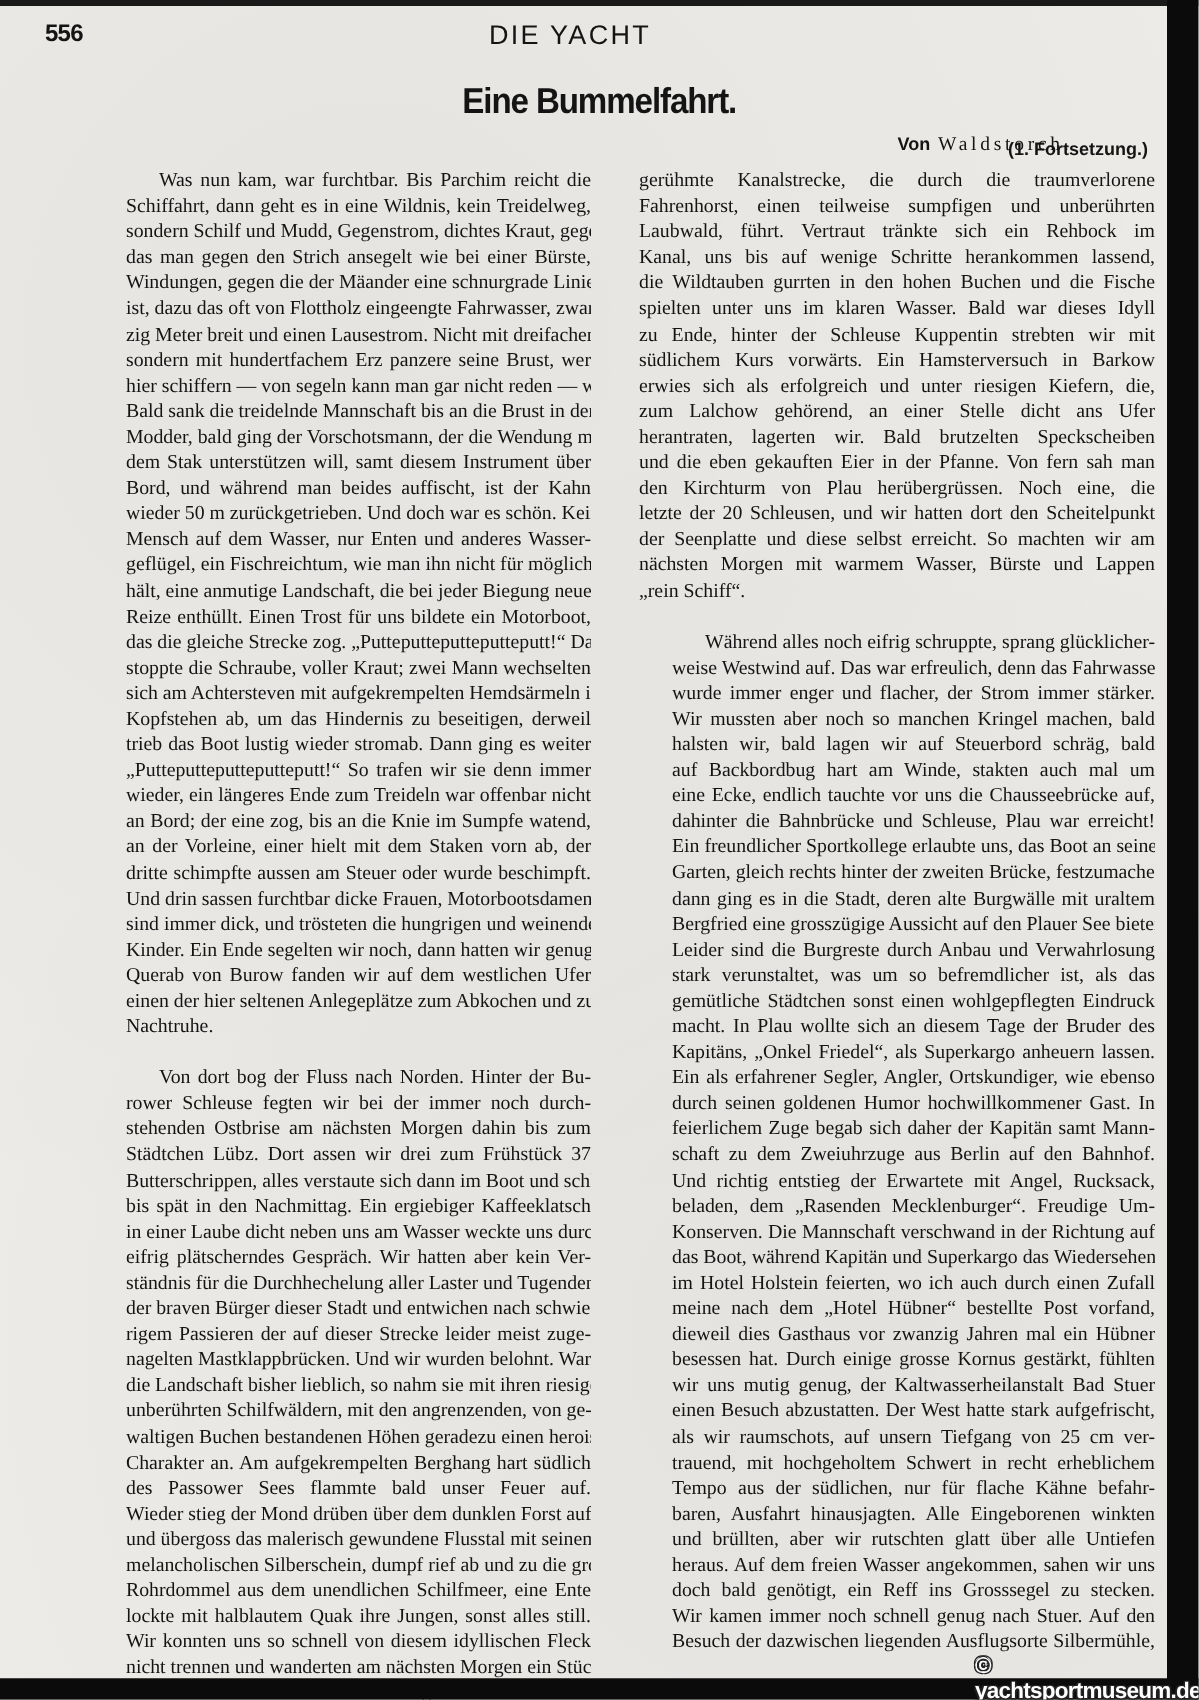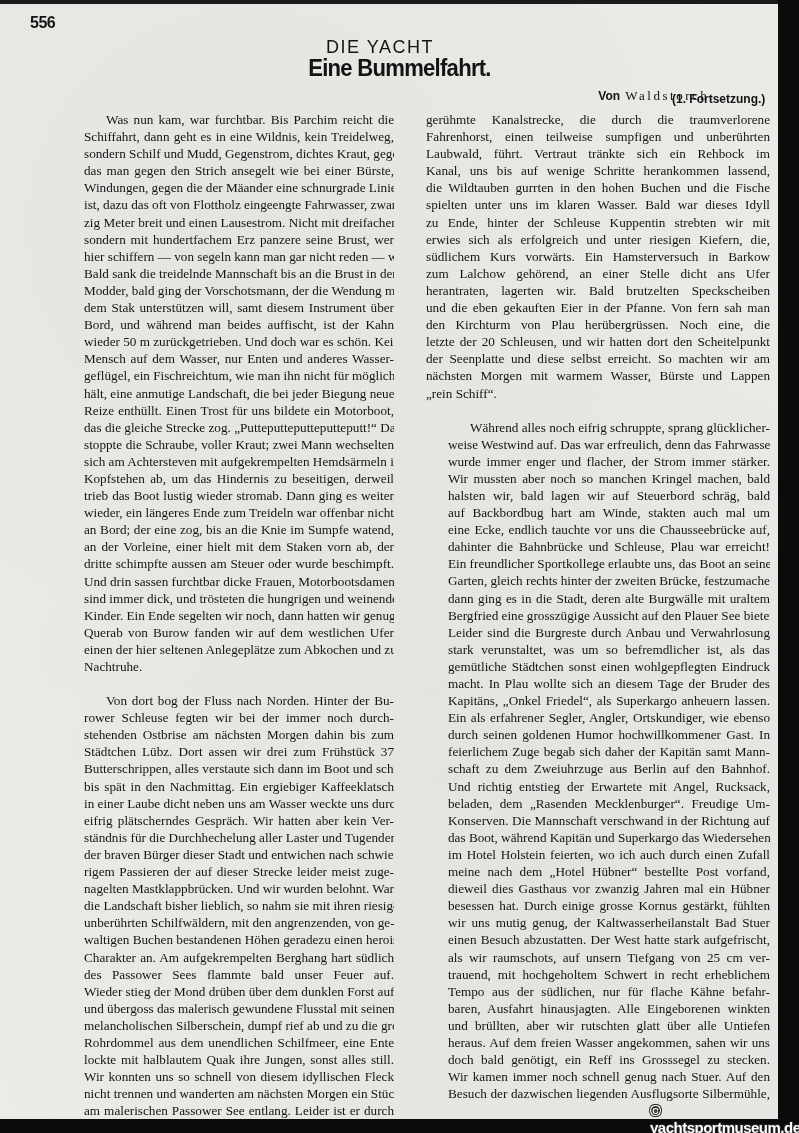--- a/index.html
+++ b/index.html
@@ -21,21 +21,21 @@
   }
   .bottom-edge {
     position: absolute; left: 0; top: 1119px; width: 799px; height: 14px; background: #0b0b0b;
   }
   .page-number {
     position: absolute; left: 30px; top: 10px; font-size: 16px; font-weight: bold;
     font-family: "Liberation Sans", sans-serif; letter-spacing: -0.5px;
   }
   .running-head {
     position: absolute; left: 0; width: 760px; top: 9px; text-align: center;
-    font-size: 18px; letter-spacing: 1.5px; font-family: "Liberation Sans", sans-serif; margin-top: 24px;
+    font-size: 18px; letter-spacing: 1.5px; font-family: "Liberation Sans", sans-serif;
   }
   .title {
     position: absolute; left: 0; width: 799px; top: 50px; text-align: center;
     font-size: 24px; font-weight: bold; font-family: "Liberation Sans", sans-serif;
     letter-spacing: -0.8px; transform: scaleX(0.92);
   }
   .byline {
     position: absolute; left: 0; width: 715px; top: 84px; text-align: right;
     font-size: 13px; font-family: "Liberation Serif", serif;
   }
@@ -95,20 +95,21 @@
         <span class="line">wieder 50 m zurückgetrieben.  Und doch war es schön.  Kein</span>
         <span class="line">Mensch auf dem Wasser, nur Enten und anderes Wasser-</span>
         <span class="line">geflügel, ein Fischreichtum, wie man ihn nicht für möglich</span>
         <span class="line">hält, eine anmutige Landschaft, die bei jeder Biegung neue</span>
         <span class="line">Reize enthüllt.  Einen Trost für uns bildete ein Motorboot,</span>
         <span class="line">das die gleiche Strecke zog.  „Putteputteputteputteputt!“ Da</span>
         <span class="line">stoppte die Schraube, voller Kraut; zwei Mann wechselten</span>
         <span class="line">sich am Achtersteven mit aufgekrempelten Hemdsärmeln im</span>
         <span class="line">Kopfstehen ab, um das Hindernis zu beseitigen, derweil</span>
         <span class="line">trieb das Boot lustig wieder stromab.  Dann ging es weiter</span>
+        <span class="line">„Putteputteputteputteputt!“  So trafen wir sie denn immer</span>
         <span class="line">wieder, ein längeres Ende zum Treideln war offenbar nicht</span>
         <span class="line">an Bord; der eine zog, bis an die Knie im Sumpfe watend,</span>
         <span class="line">an der Vorleine, einer hielt mit dem Staken vorn ab, der</span>
         <span class="line">dritte schimpfte aussen am Steuer oder wurde beschimpft.</span>
         <span class="line">Und drin sassen furchtbar dicke Frauen, Motorbootsdamen</span>
         <span class="line">sind immer dick, und trösteten die hungrigen und weinenden</span>
         <span class="line">Kinder.  Ein Ende segelten wir noch, dann hatten wir genug.</span>
         <span class="line">Querab von Burow fanden wir auf dem westlichen Ufer</span>
         <span class="line">einen der hier seltenen Anlegeplätze zum Abkochen und zur</span>
         <span class="line last">Nachtruhe.</span>
@@ -143,22 +144,22 @@
     </div>
   <div class="col col-right" id="col-right">
       <p>
         <span class="line">gerühmte Kanalstrecke, die durch die traumverlorene</span>
         <span class="line">Fahrenhorst, einen teilweise sumpfigen und unberührten</span>
         <span class="line">Laubwald, führt.  Vertraut tränkte sich ein Rehbock im</span>
         <span class="line">Kanal, uns bis auf wenige Schritte herankommen lassend,</span>
         <span class="line">die Wildtauben gurrten in den hohen Buchen und die Fische</span>
         <span class="line">spielten unter uns im klaren Wasser.  Bald war dieses Idyll</span>
         <span class="line">zu Ende, hinter der Schleuse Kuppentin strebten wir mit</span>
+        <span class="line">südlichem Kurs vorwärts.  Ein Hamsterversuch in Barkow</span>
         <span class="line">erwies sich als erfolgreich und unter riesigen Kiefern, die,</span>
-        <span class="line">südlichem Kurs vorwärts.  Ein Hamsterversuch in Barkow</span>
         <span class="line">zum Lalchow gehörend, an einer Stelle dicht ans Ufer</span>
         <span class="line">herantraten, lagerten wir.  Bald brutzelten Speckscheiben</span>
         <span class="line">und die eben gekauften Eier in der Pfanne.  Von fern sah man</span>
         <span class="line">den Kirchturm von Plau herübergrüssen.  Noch eine, die</span>
         <span class="line">letzte der 20 Schleusen, und wir hatten dort den Scheitelpunkt</span>
         <span class="line">der Seenplatte und diese selbst erreicht.  So machten wir am</span>
         <span class="line">nächsten Morgen mit warmem Wasser, Bürste und Lappen</span>
         <span class="line last">„rein Schiff“.</span>
       </p>
       <p class="indent gap">

